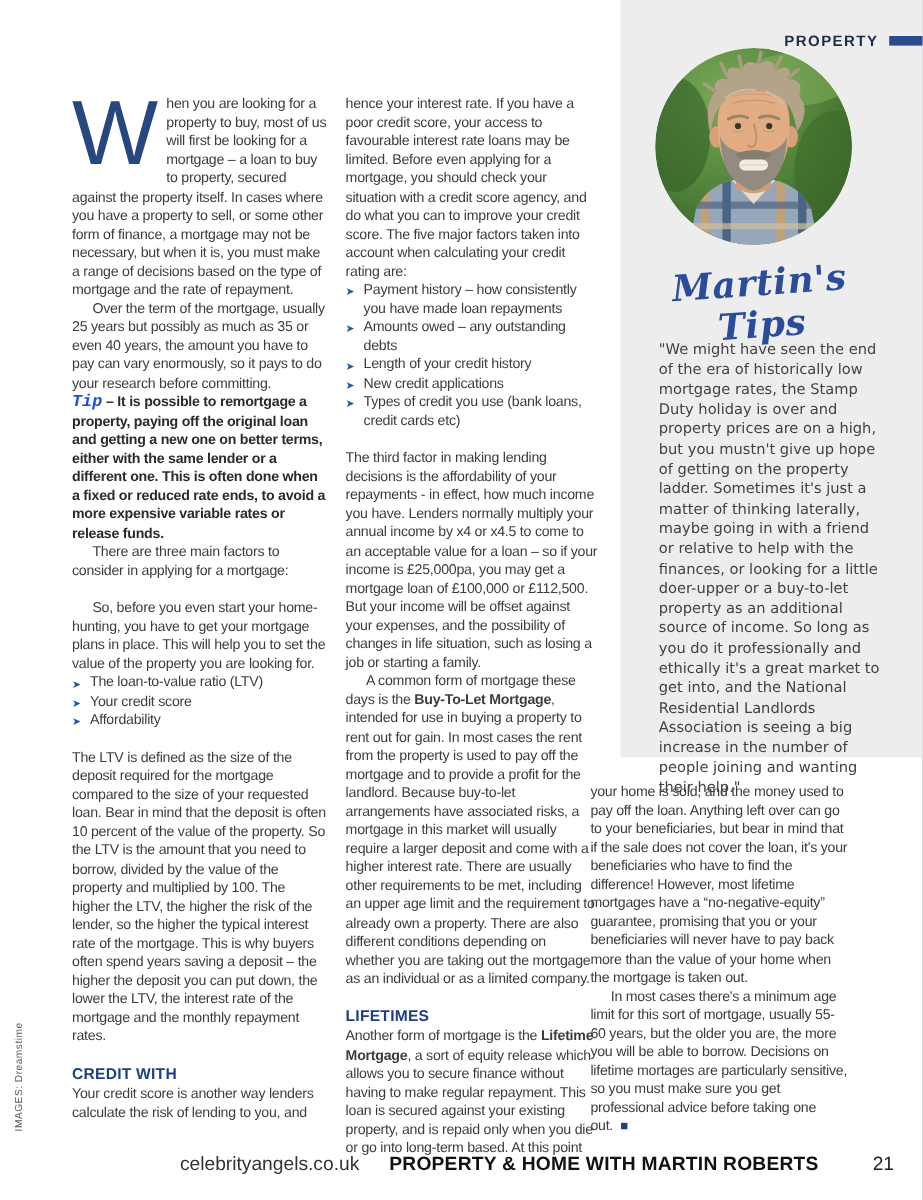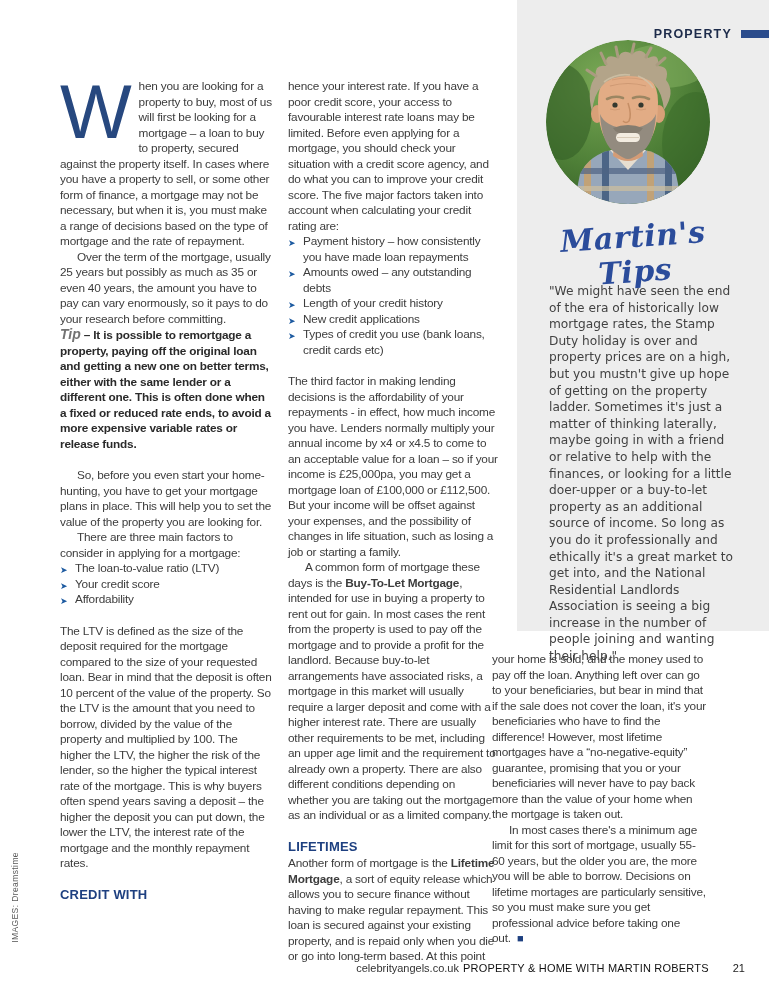--- a/index.html
+++ b/index.html
@@ -28,35 +28,35 @@
   .col2{left:288px;top:79px;width:210px;}
   .col3{left:492px;top:652px;width:216px;}
   .col p{margin:0;}
   .indent{text-indent:17px;}
   .gap-top{margin-top:16px !important;}
   .dropcap{
     float:left;font-size:76px;line-height:60px;color:#27487f;
     margin:3px 7px 0 0;font-weight:normal;
   }
   .tip-block{font-weight:bold;color:#2a2a2a;margin:13px 0 0 0;}
-  .script-inline{font-family:Liberation Sans, sans-serif;font-style:italic;font-weight:bold;color:#737373;font-size:14px;letter-spacing:0;}
+  .script-inline{font-family:Liberation Mono, monospace;font-style:italic;font-weight:bold;color:#1d4ed8;font-size:14px;letter-spacing:0;}
   .subhead{color:#1e4080;font-weight:bold;font-size:13px;letter-spacing:.2px;margin:15px 0 2px 0 !important;}
   .bullet{position:relative;padding-left:15px;}
   .bullet .arr{position:absolute;left:0;top:2px;color:#1d5aa0;font-size:9px;}
   .end-marker{color:#1e4080;font-size:11px;margin-left:6px;}
   
   .photo-credit{
     position:absolute;left:10px;top:852px;writing-mode:vertical-rl;transform:rotate(180deg);
     font-size:8.5px;color:#5a5a5a;letter-spacing:.4px;
   }
   .footer{
-    position:absolute;top:962px;right:24px;display:flex;align-items:baseline;gap:4px;
-    font-size:11px;color:#333;
+    position:absolute;top:962px;right:24px;display:flex;align-items:baseline;gap:25px;
+    font-size:16px;color:#333;
   }
-  .footer .ftitle{font-weight:normal;color:#111;letter-spacing:.2px;}
+  .footer .ftitle{font-weight:bold;color:#111;letter-spacing:.2px;}
   .footer .fpage{color:#222;margin-left:20px;}
 </style>
 </head>
 <body>
 
 <div class="page">
 
   <div class="tips-panel"></div>
 
   <div class="property-tag">
@@ -130,27 +130,28 @@
   </div>
 
   <div class="tips-heading">Martin's Tips</div>
 
   <div class="tips-quote">"We might have seen the end of the era of historically low mortgage rates, the Stamp Duty holiday is over and property prices are on a high, but you mustn't give up hope of getting on the property ladder. Sometimes it's just a matter of thinking laterally, maybe going in with a friend or relative to help with the finances, or looking for a little doer-upper or a buy-to-let property as an additional source of income. So long as you do it professionally and ethically it's a great market to get into, and the National Residential Landlords Association is seeing a big increase in the number of people joining and wanting their help."</div>
 
   <div class="col col1">
     <p><span class="dropcap">W</span><span>hen you are looking for a property to buy, most of us will first be looking for a mortgage – a loan to buy to property, secured against the property itself. In cases where you have a property to sell, or some other form of finance, a mortgage may not be necessary, but when it is, you must make a range of decisions based on the type of mortgage and the rate of repayment.</span></p>
     <p class="indent">Over the term of the mortgage, usually 25 years but possibly as much as 35 or even 40 years, the amount you have to pay can vary enormously, so it pays to do your research before committing.</p>
     <p class="tip-block"><span class="script-inline">Tip</span><span> – It is possible to remortgage a property, paying off the original loan and getting a new one on better terms, either with the same lender or a different one. This is often done when a fixed or reduced rate ends, to avoid a more expensive variable rates or release funds.</span></p>
+    <p class="indent">There are three main factors to consider in applying for a mortgage:</p>
     <p class="indent gap-top">So, before you even start your home-hunting, you have to get your mortgage plans in place. This will help you to set the value of the property you are looking for.</p>
-    <p class="indent">There are three main factors to consider in applying for a mortgage:</p>
     <div class="bullet"><span class="arr">➤</span><span>The loan-to-value ratio (LTV)</span></div>
     <div class="bullet"><span class="arr">➤</span><span>Your credit score</span></div>
     <div class="bullet"><span class="arr">➤</span><span>Affordability</span></div>
     <p class="gap-top">The LTV is defined as the size of the deposit required for the mortgage compared to the size of your requested loan. Bear in mind that the deposit is often 10 percent of the value of the property. So the LTV is the amount that you need to borrow, divided by the value of the property and multiplied by 100. The higher the LTV, the higher the risk of the lender, so the higher the typical interest rate of the mortgage. This is why buyers often spend years saving a deposit – the higher the deposit you can put down, the lower the LTV, the interest rate of the mortgage and the monthly repayment rates.</p>
     <p class="subhead">CREDIT WITH</p>
+    <p>Your credit score is another way lenders calculate the risk of lending to you, and</p>
   </div>
 
   <div class="col col2">
     <p>hence your interest rate. If you have a poor credit score, your access to favourable interest rate loans may be limited. Before even applying for a mortgage, you should check your situation with a credit score agency, and do what you can to improve your credit score. The five major factors taken into account when calculating your credit rating are:</p>
     <div class="bullet"><span class="arr">➤</span><span>Payment history – how consistently you have made loan repayments</span></div>
     <div class="bullet"><span class="arr">➤</span><span>Amounts owed – any outstanding debts</span></div>
     <div class="bullet"><span class="arr">➤</span><span>Length of your credit history</span></div>
     <div class="bullet"><span class="arr">➤</span><span>New credit applications</span></div>
     <div class="bullet"><span class="arr">➤</span><span>Types of credit you use (bank loans, credit cards etc)</span></div>
     <p class="gap-top">The third factor in making lending decisions is the affordability of your repayments - in effect, how much income you have. Lenders normally multiply your annual income by x4 or x4.5 to come to an acceptable value for a loan – so if your income is £25,000pa, you may get a mortgage loan of £100,000 or £112,500. But your income will be offset against your expenses, and the possibility of changes in life situation, such as losing a job or starting a family.</p>

